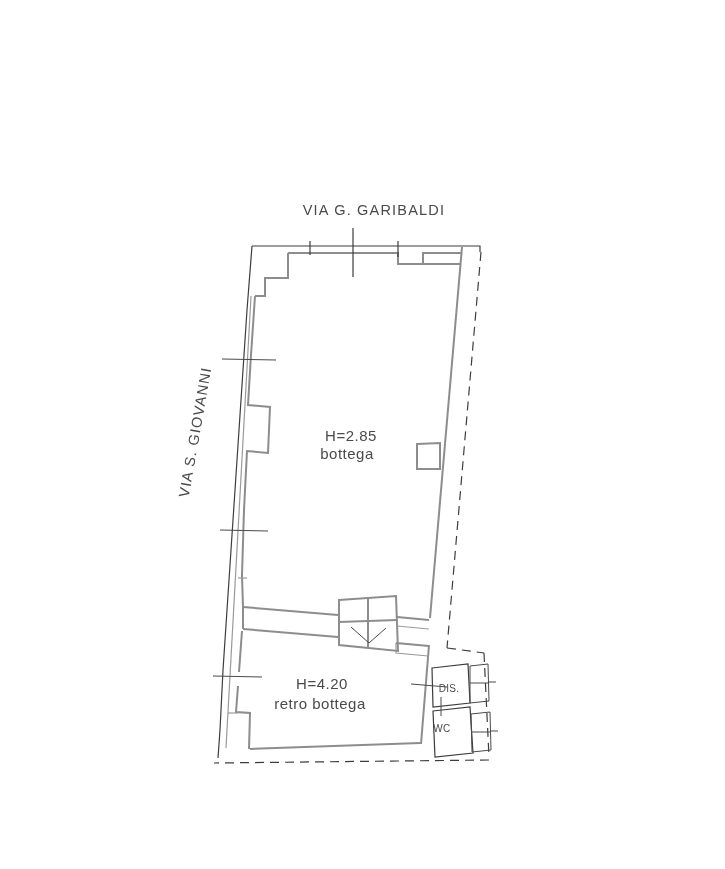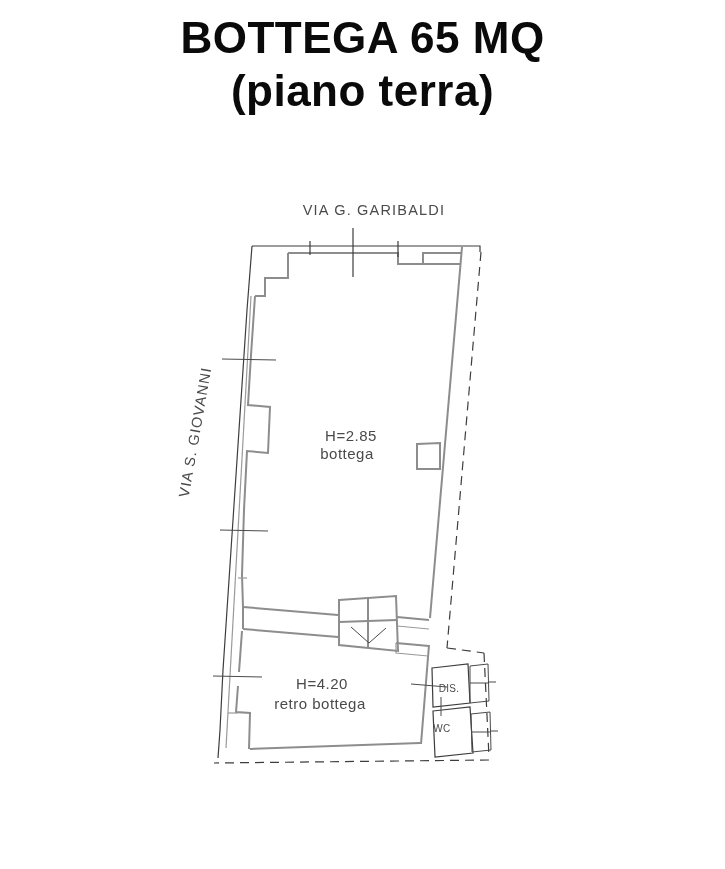--- a/index.html
+++ b/index.html
@@ -31,24 +31,20 @@
   .dark-thin{stroke:#4a4a4a;stroke-width:1;fill:none;}
   .gray{stroke:#8d8d8d;stroke-width:2;fill:none;}
   .gray-thin{stroke:#9a9a9a;stroke-width:1.2;fill:none;}
   .dashed{stroke:#3d3d3d;stroke-width:1.2;fill:none;stroke-dasharray:9 6;}
 </style>
 </head>
 <body>
 
 <div class="page">
 
-  <div class="title">
-    <div>BOTTEGA 65 MQ</div>
-    <div>(piano terra)</div>
-  </div>
 
   <svg class="plan" width="725" height="869" viewBox="0 0 725 869" xmlns="http://www.w3.org/2000/svg">
 
     <g>
       <path class="dashed" d="M481,252 L447,648"></path>
       <path class="dashed" d="M447,648 L484,653"></path>
       <path class="dashed" d="M484,653 L489,757"></path>
       <path class="dashed" d="M489,760 L214,763"></path>
     </g>
 

